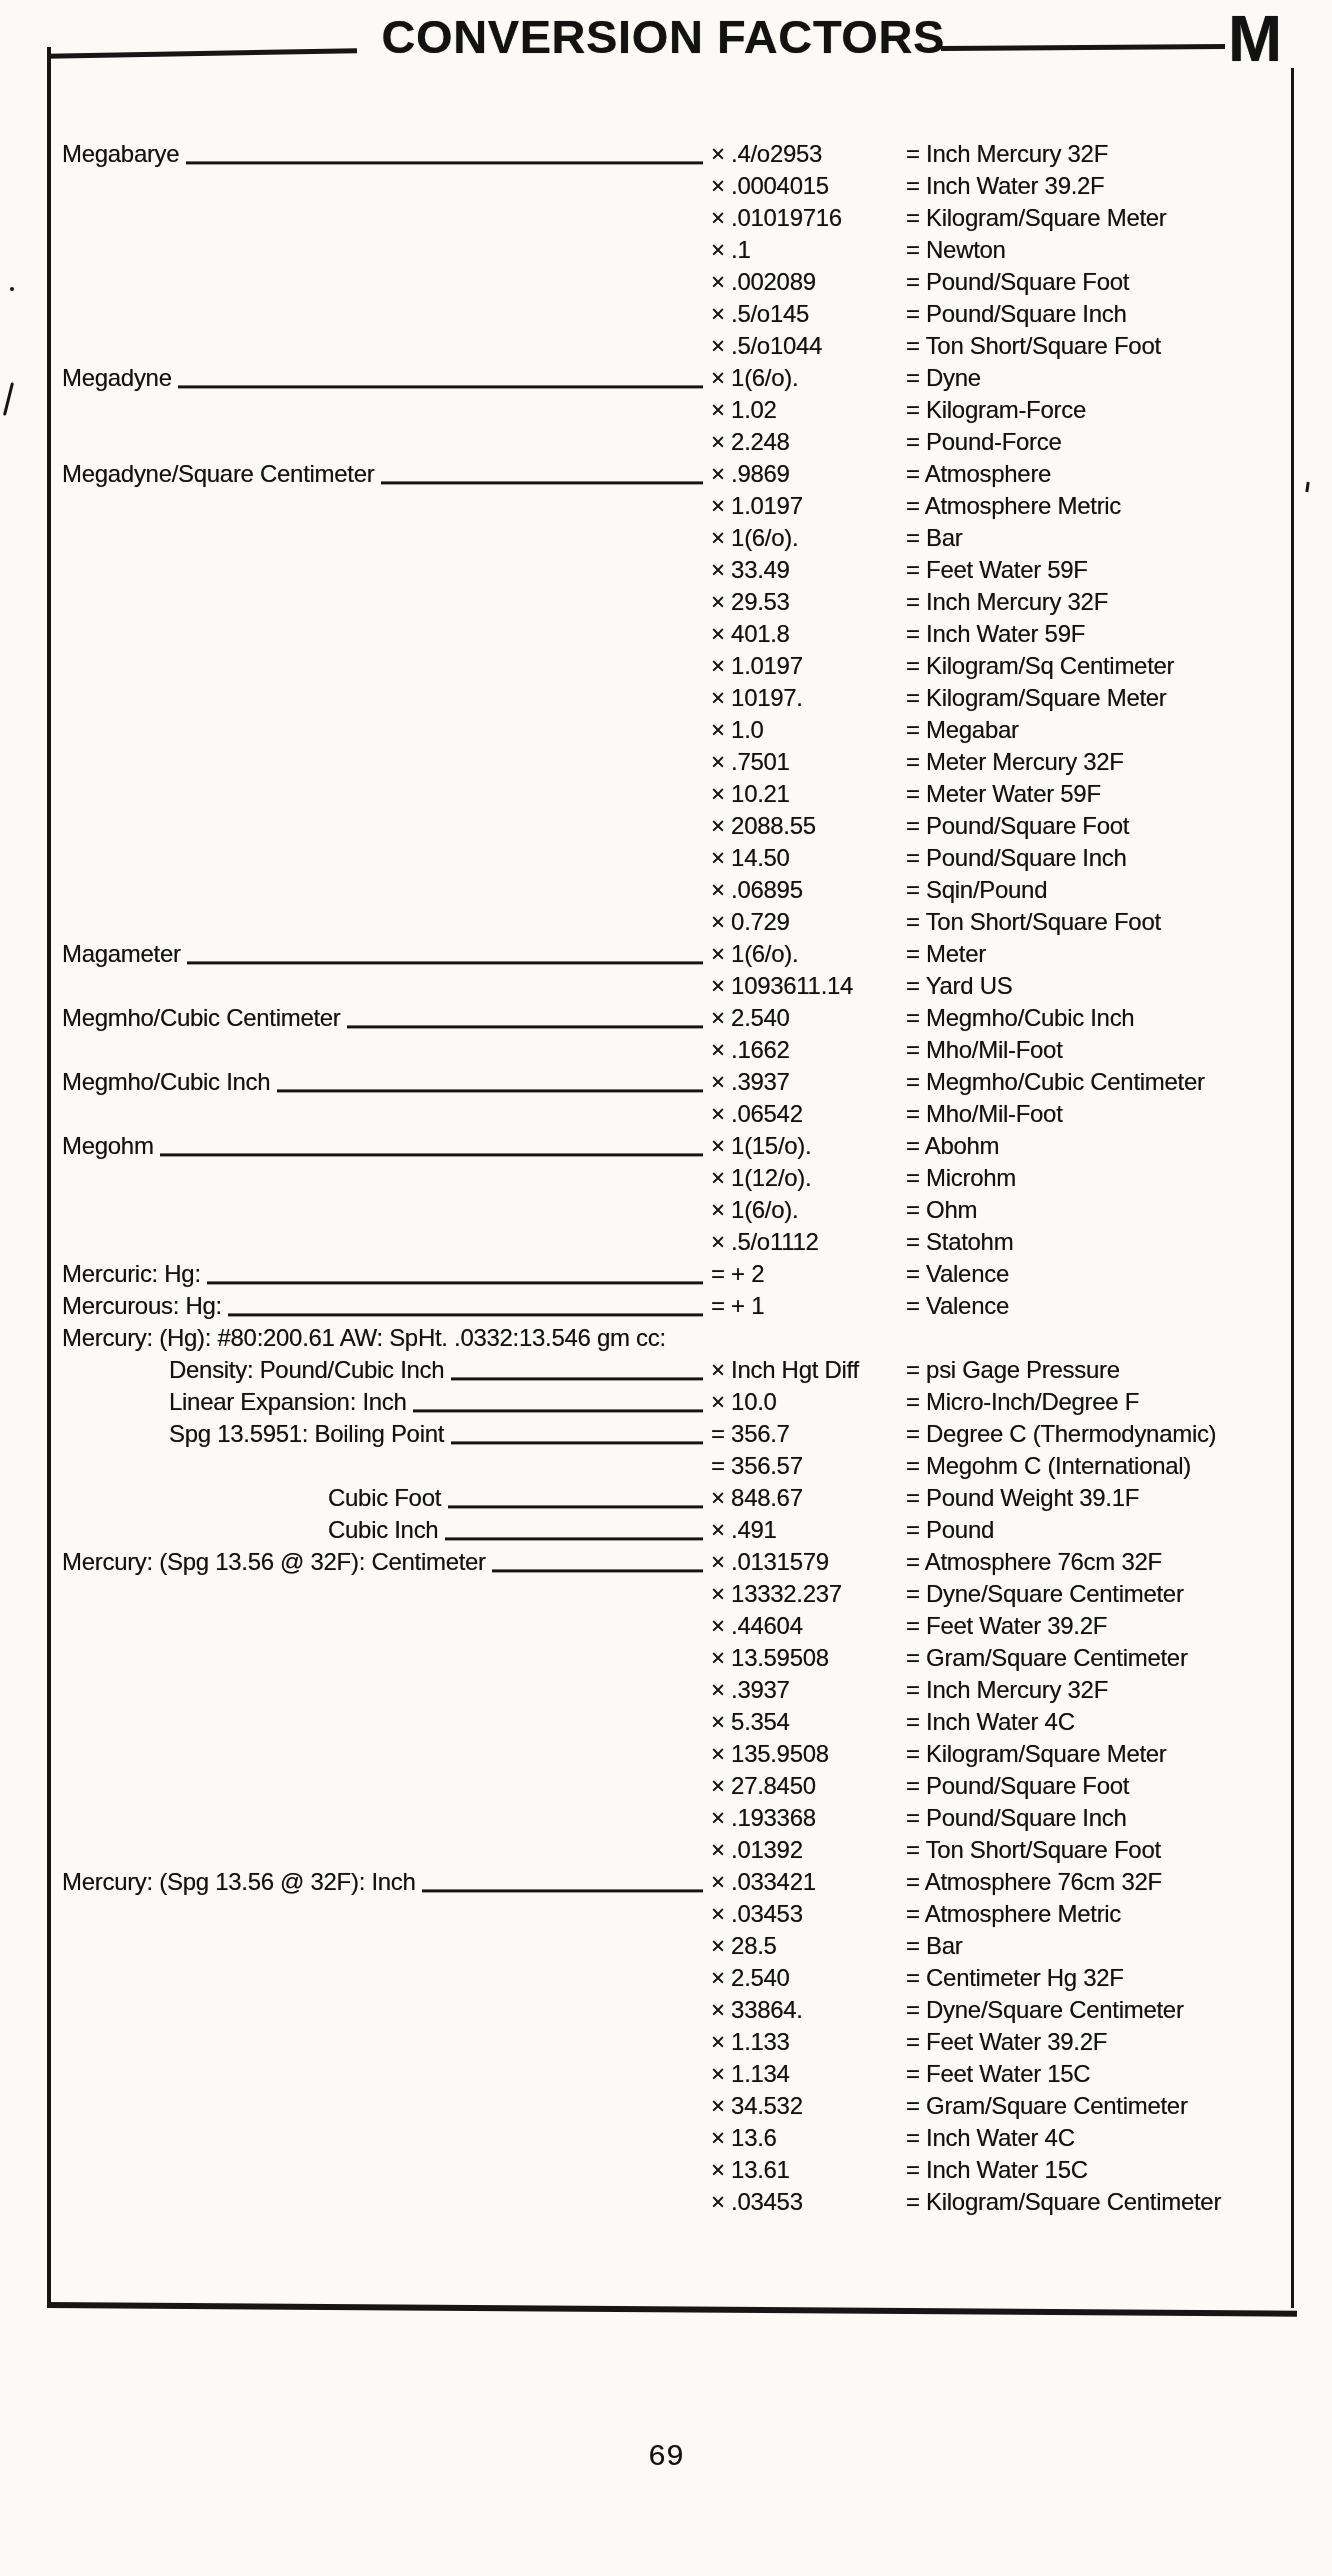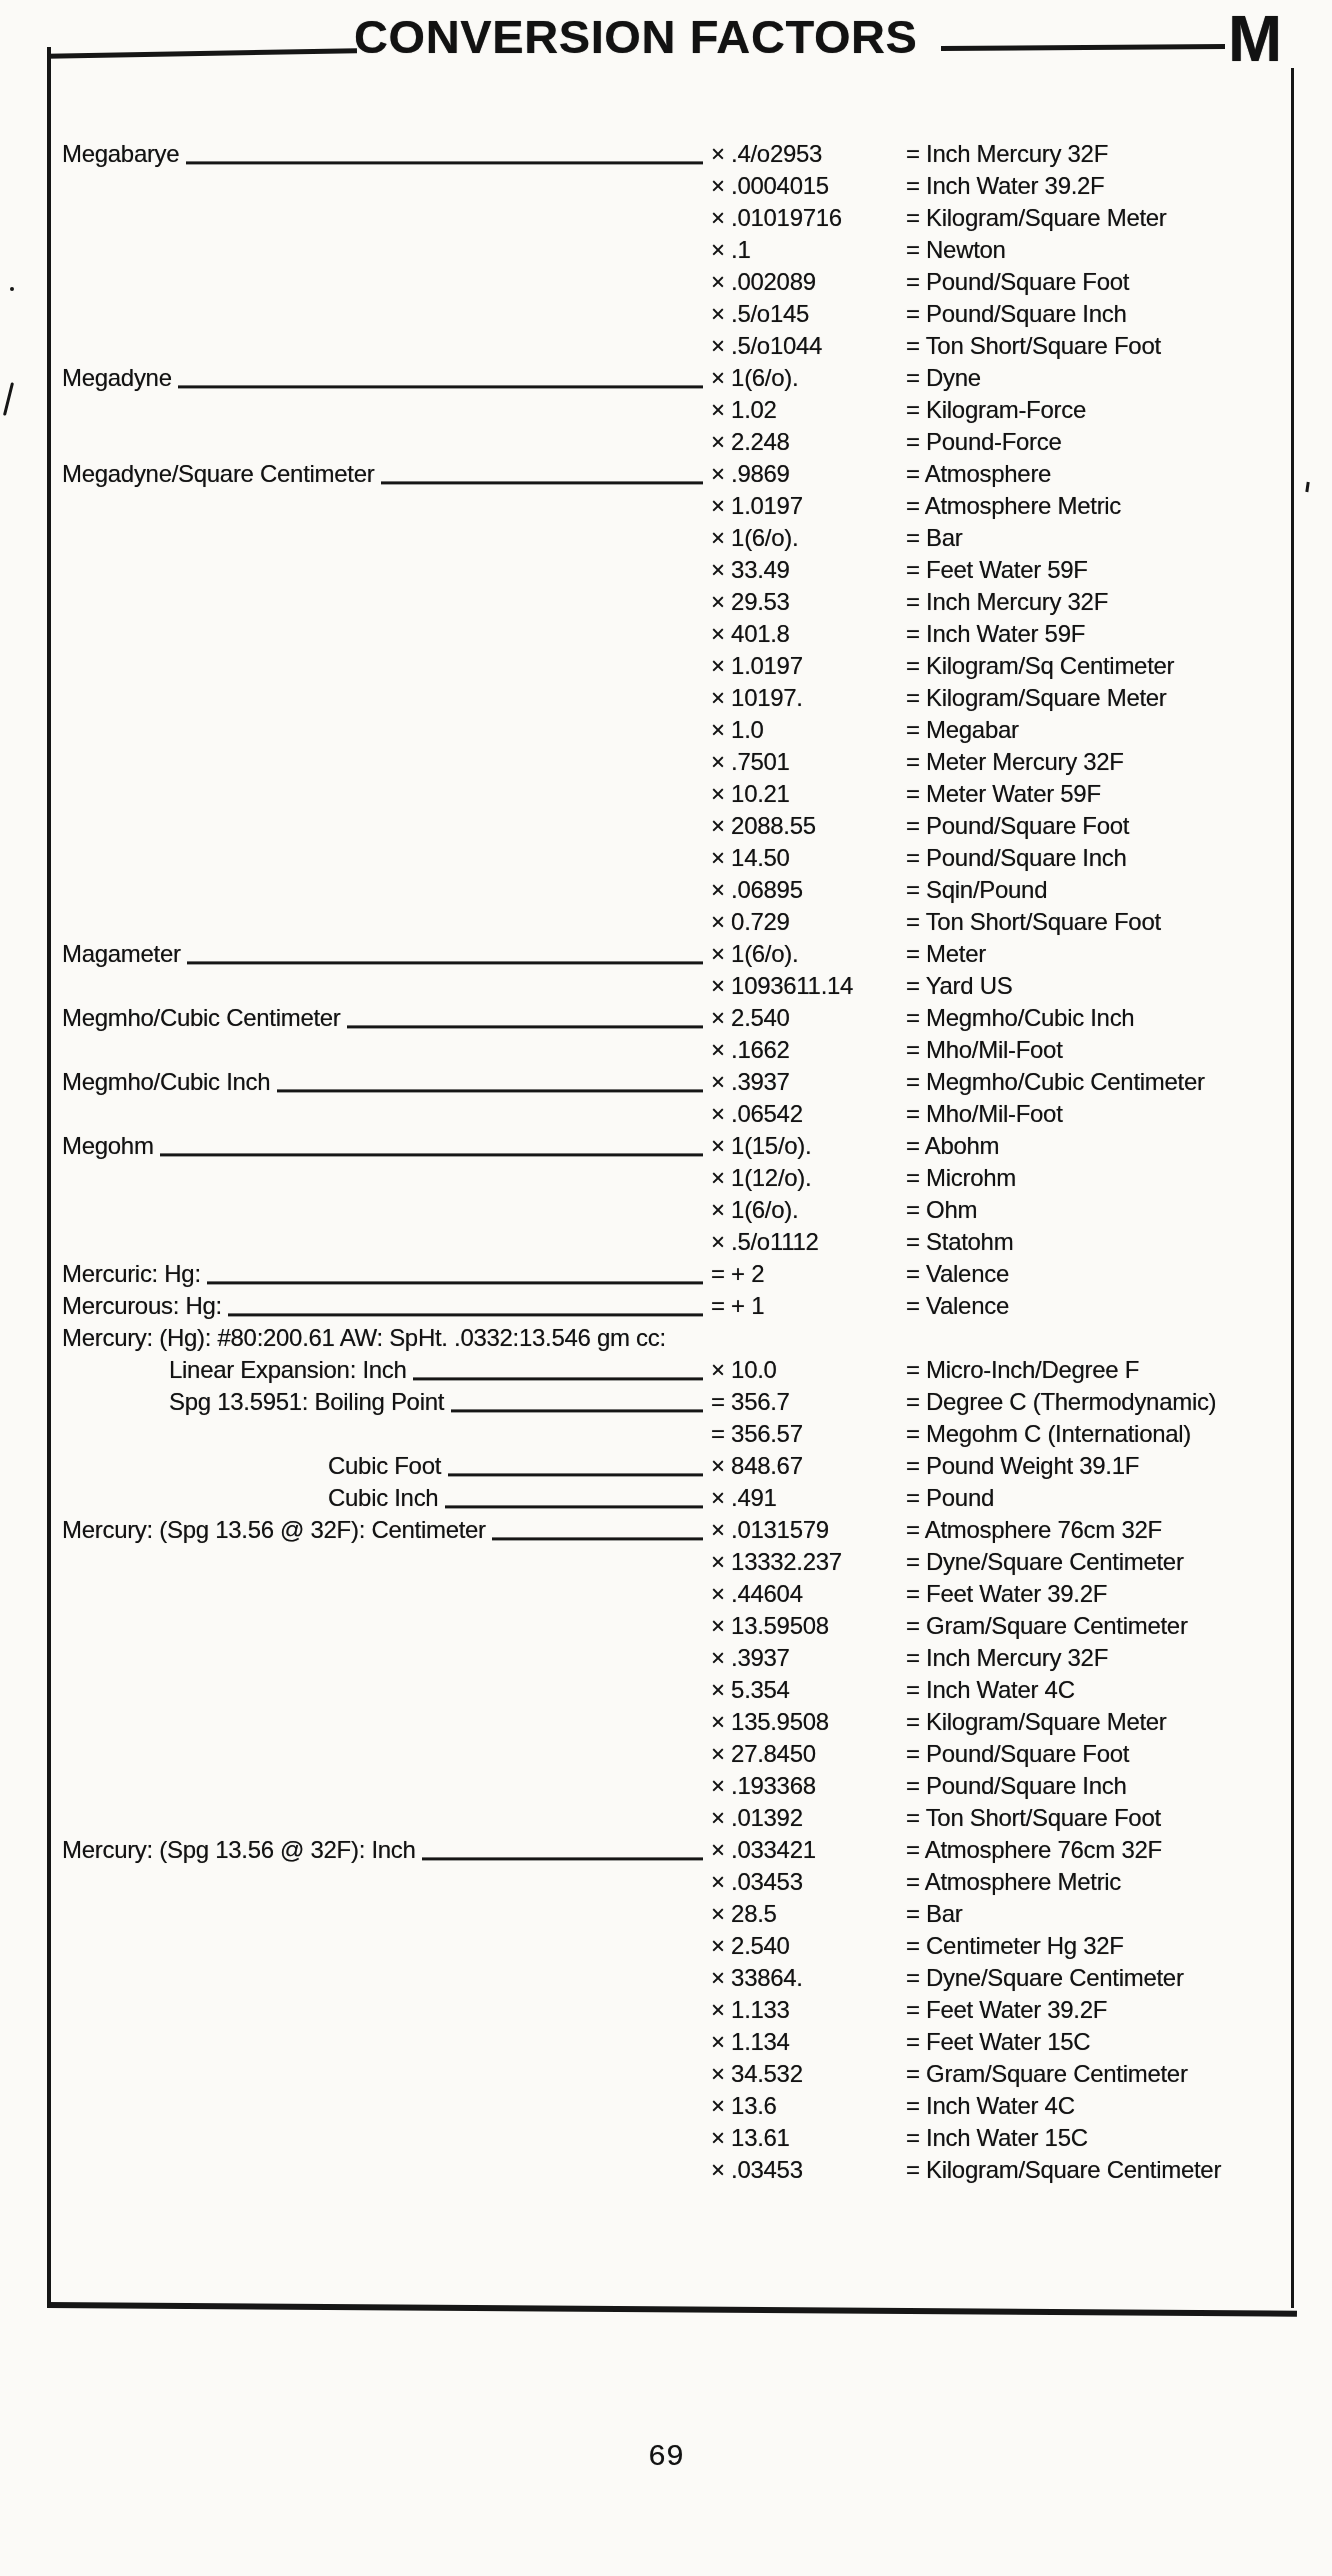--- a/index.html
+++ b/index.html
@@ -10,21 +10,21 @@
     overflow:hidden;
   }
   .ink{background:#161616;position:absolute;}
   
   .border-left{left:47px;top:47px;width:3.9px;height:2261px;}
   .border-right{left:1291px;top:68px;width:3.2px;height:2240px;}
   .border-bottom{left:47px;top:2302px;width:1250px;height:5.8px;transform:rotate(0.4deg);transform-origin:left center;}
   .title-line-left{left:47px;top:51px;width:310px;height:4.5px;transform:rotate(-1deg);}
   .title-line-right{left:941px;top:45px;width:284px;height:4.5px;transform:rotate(-0.4deg);}
   .page-title{
-    position:absolute;left:354px;top:9px;width:591px;text-align:left;
+    position:absolute;left:354px;top:9px;width:591px;text-align:right;
     font-size:47px;font-weight:bold;letter-spacing:0.6px;white-space:nowrap;
     text-shadow:0 0 0.9px rgba(0,0,0,0.6);
   }
   .section-letter{
     position:absolute;left:1228px;top:1.3px;font-size:65px;font-weight:bold;
     text-shadow:0 0 1px rgba(0,0,0,0.6);
   }
   
   .rows{position:absolute;left:62px;top:110px;width:1208px;margin-top:28px;}
   .row{
@@ -285,20 +285,26 @@
     <div class="row">
       <span class="lbl">Mercurous: Hg:</span>
       <div class="leader"></div>
       <span class="fac">= + 1</span>
       <span class="res">= Valence</span>
     </div>
     <div class="row full">
       <span class="lbl">Mercury: (Hg): #80:200.61 AW: SpHt. .0332:13.546 gm cc:</span>
     </div>
     <div class="row ind1">
+      <span class="lbl">Density: Pound/Cubic Inch</span>
+      <div class="leader"></div>
+      <span class="fac">× Inch Hgt Diff</span>
+      <span class="res">= psi Gage Pressure</span>
+    </div>
+    <div class="row ind1">
       <span class="lbl">Linear Expansion: Inch</span>
       <div class="leader"></div>
       <span class="fac">× 10.0</span>
       <span class="res">= Micro-Inch/Degree F</span>
     </div>
     <div class="row ind1">
       <span class="lbl">Spg 13.5951: Boiling Point</span>
       <div class="leader"></div>
       <span class="fac">= 356.7</span>
       <span class="res">= Degree C (Thermodynamic)</span>

